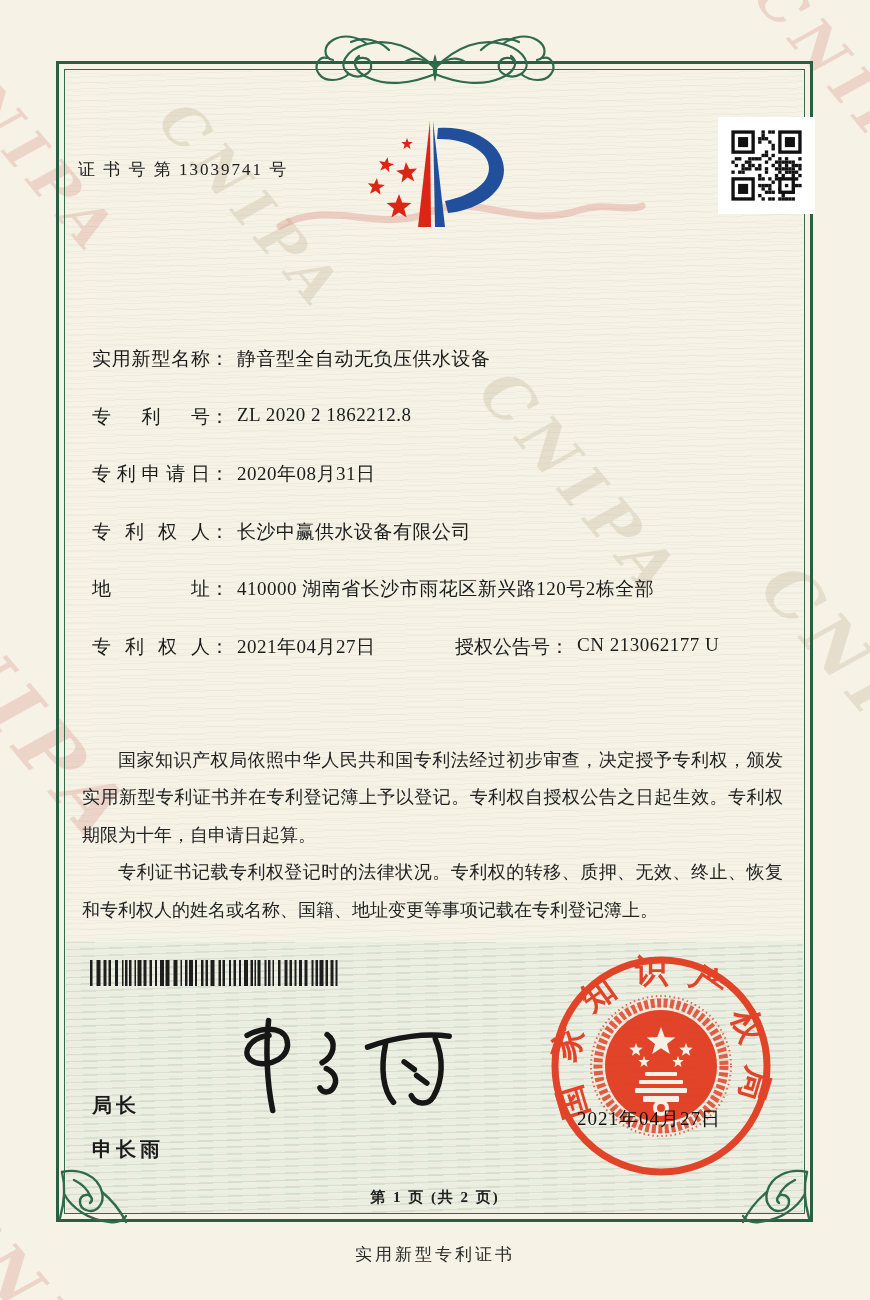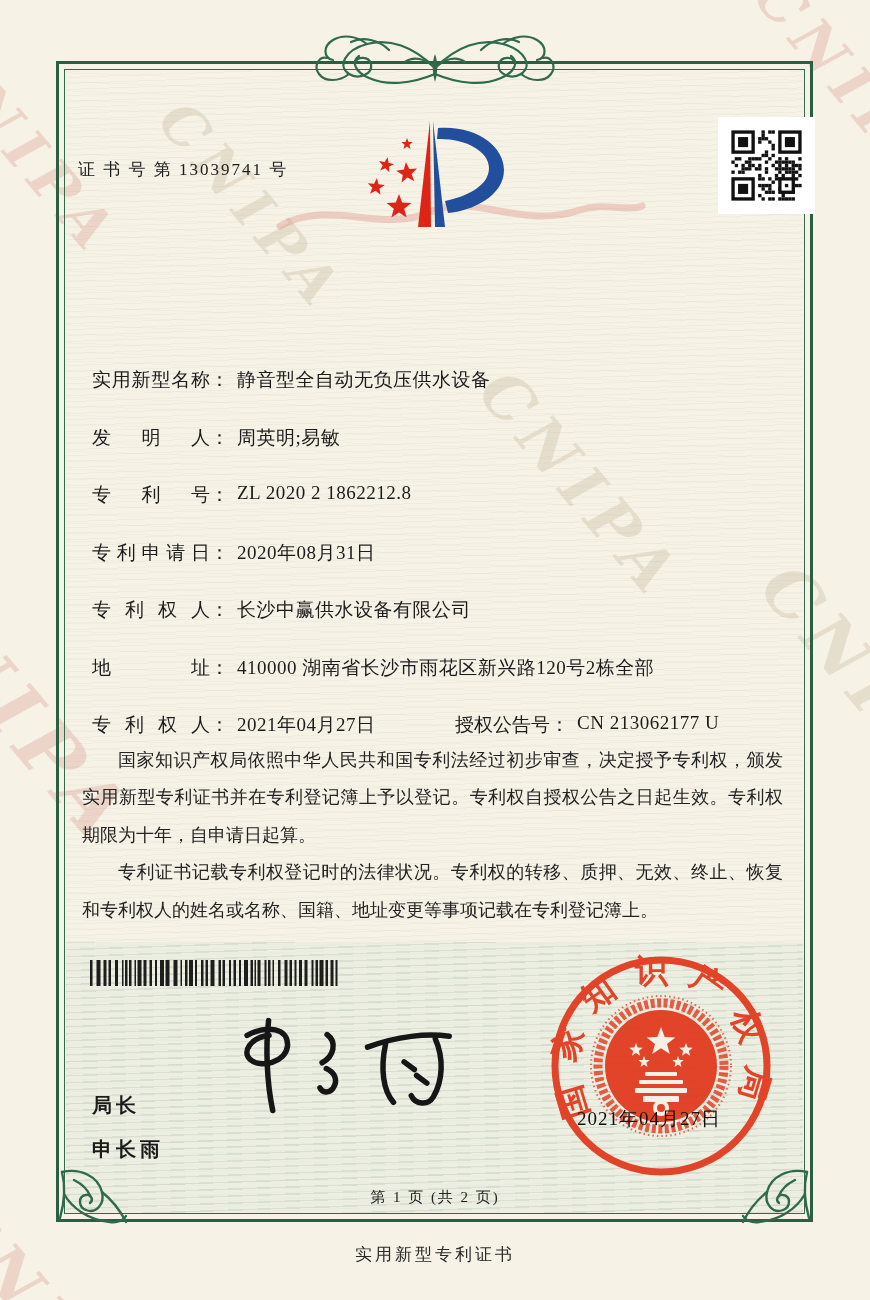--- a/index.html
+++ b/index.html
@@ -31,21 +31,21 @@
       rgba(213,226,209,.28);}
   .ornament{position:absolute; z-index:2;}
   
   .cert-no{position:absolute; left:78px; top:112px; z-index:3; font-size:17px; letter-spacing:2px;margin-top:46px;}
   .qr{position:absolute; left:718px; top:117px; z-index:3;}
   .logo{position:absolute; left:360px; top:108px; z-index:3;}
   .red-scribble{position:absolute; left:270px; top:182px; z-index:2;}
   .title{position:absolute; left:0; top:237px; width:100%; text-align:center; z-index:3;
     font-size:46px; font-weight:bold; letter-spacing:9px; color:#141414;}
   
-  .fields{position:absolute; left:92px; top:367px; width:700px; z-index:3; font-size:19px;}
+  .fields{position:absolute; left:92px; top:346px; width:700px; z-index:3; font-size:19px;}
   .field-row{height:57.5px; position:relative; white-space:nowrap;}
   .flabel{display:inline-block; width:118px; text-align:justify; text-align-last:justify;
     -moz-text-align-last:justify; vertical-align:top;}
   .fcolon{display:inline-block; vertical-align:top;}
   .fvalue{display:inline-block; margin-left:8px; vertical-align:top; letter-spacing:.5px;}
   .grant2{position:absolute; left:363px; top:0; white-space:nowrap;}
   .grant2 .flabel{width:95px;}
   
   .body-text{position:absolute; left:82px; top:742px; width:701px; z-index:3;
     font-size:18px; line-height:2.08; text-align:justify; color:#232323;}
@@ -54,21 +54,21 @@
   .barcode{position:absolute; left:90px; top:960px; z-index:3;}
   .officer{position:absolute; left:92px; top:1092px; z-index:3;
     font-family:"Liberation Sans","DejaVu Sans",sans-serif; font-weight:600;
     font-size:20px; letter-spacing:4px; color:#1b1b1b;}
   .officer div{margin-bottom:17px;}
   .signature{position:absolute; left:208px; top:1004px; z-index:4; transform:rotate(-2deg);}
   .seal{position:absolute; left:543px; top:950px; z-index:3; opacity:.94;}
   .seal-date{position:absolute; left:535px; top:1106px; width:228px; text-align:center;
     z-index:5; font-size:19px; color:#101010; letter-spacing:1px;}
   .page-foot{position:absolute; left:0; top:1188px; width:100%; text-align:center; z-index:4;
-    font-size:15px; letter-spacing:2px; color:#222;}
+    font-size:15px; letter-spacing:2px; color:#222;font-weight:bold;}
   .note{position:absolute; left:0; top:1243px; width:100%; text-align:center; z-index:3;
     font-size:17px; letter-spacing:3px; color:#2a2a2a;}
 </style>
 </head>
 <body>
 
 <div class="page">
 
   <div class="wm pink" style="left:-34px;top:26px;font-size:58px;">CNIPA</div>
   <div class="wm beige" style="left:196px;top:88px;font-size:56px;">CNIPA</div>
@@ -264,23 +264,20 @@
   <svg class="red-scribble" width="380" height="64" viewBox="0 0 380 64">
     <path d="M10 44 C60 16 110 52 160 30 C205 10 250 48 310 28 C335 20 358 30 372 24" fill="none" stroke="rgba(214,120,108,.30)" stroke-width="7" stroke-linecap="round"></path>
   </svg>
 
 
   <div class="fields">
     <div class="field-row">
       <span class="flabel">实用新型名称</span><span class="fcolon">：</span><span class="fvalue">静音型全自动无负压供水设备</span>
     </div>
     <div class="field-row">
-      <span class="flabel">发明人</span><span class="fcolon">：</span><span class="fvalue">周英明;易敏</span>
-    </div>
-    <div class="field-row">
       <span class="flabel">专利号</span><span class="fcolon">：</span><span class="fvalue">ZL 2020 2 1862212.8</span>
     </div>
     <div class="field-row">
       <span class="flabel">专利申请日</span><span class="fcolon">：</span><span class="fvalue">2020年08月31日</span>
     </div>
     <div class="field-row">
       <span class="flabel">专利权人</span><span class="fcolon">：</span><span class="fvalue">长沙中赢供水设备有限公司</span>
     </div>
     <div class="field-row">
       <span class="flabel">地址</span><span class="fcolon">：</span><span class="fvalue">410000 湖南省长沙市雨花区新兴路120号2栋全部</span>

